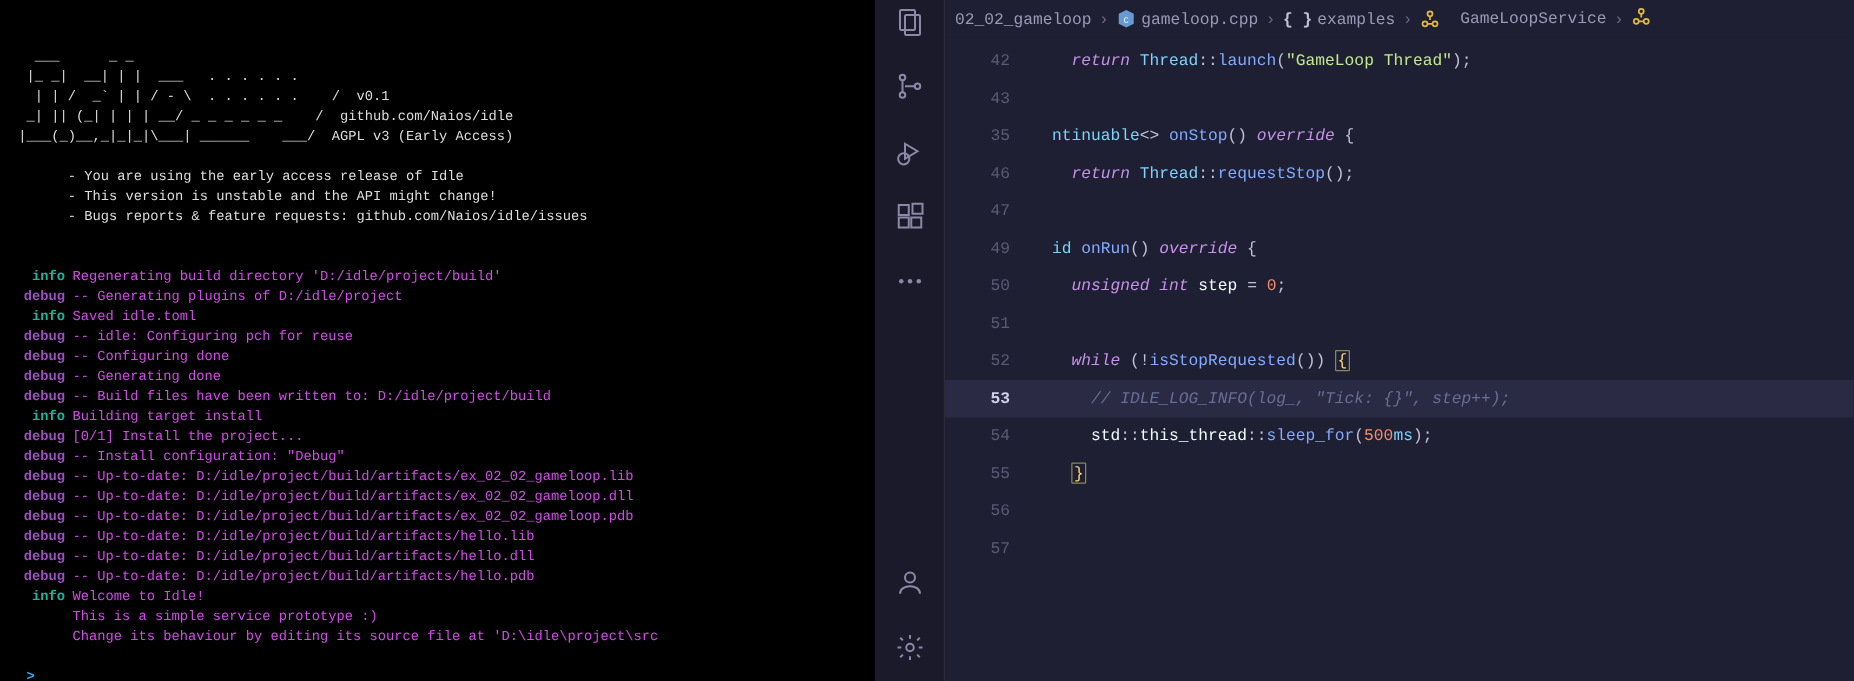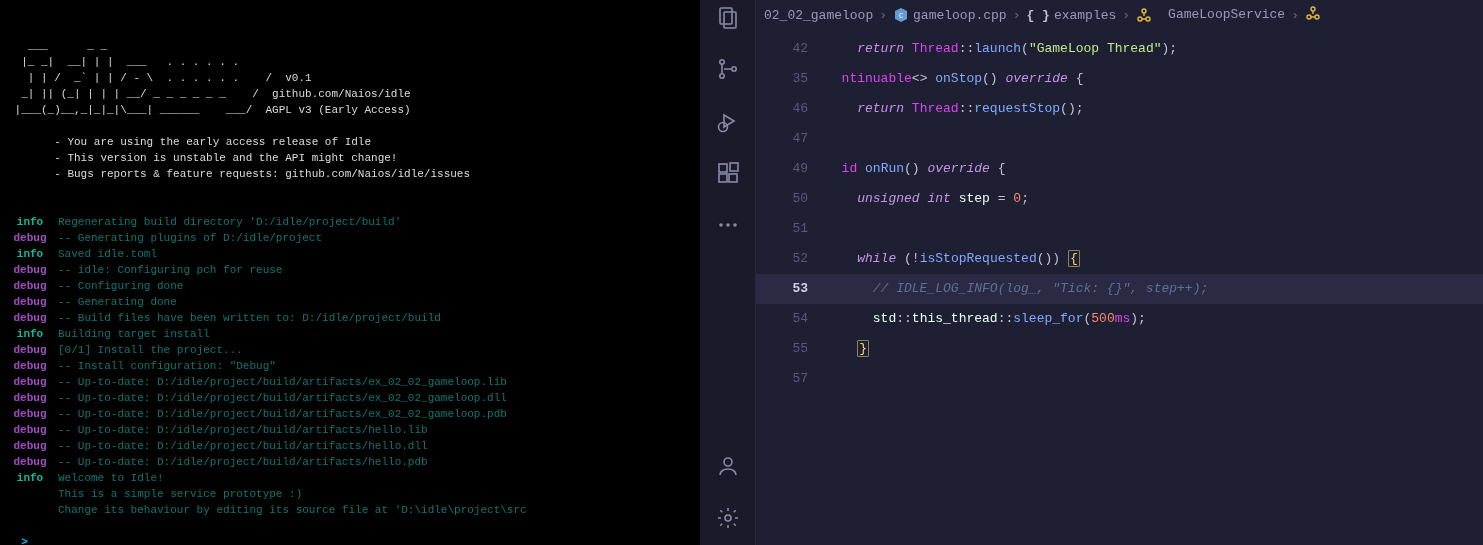--- a/index.html
+++ b/index.html
@@ -20,24 +20,24 @@
     background: #000;
     color: #ddd;
     font-size: 11px;
     line-height: 16px;
     padding: 6px 8px 4px 8px;
     white-space: pre;
     overflow: hidden;
   }
   .terminal .lvl-info  { color: #10b99b; font-weight: bold; }
   .terminal .lvl-debug { color: #a04fc0; font-weight: bold; }
-  .terminal .msg { color: #0f766e; }
+  .terminal .msg { color: #d946ef; }
   .terminal .prompt { color: #1fb5ff; font-weight: bold; }
   .term-line { display: flex; }
-  .term-line .lvl { width: 44px; text-align: center; margin-right: 6px; }
+  .term-line .lvl { width: 44px; text-align: right; margin-right: 6px; }
 
   
   .editor-wrap {
     flex: 1;
     height: 100%;
     display: flex;
     background: #1e1e2e;
   }
 
   
@@ -106,21 +106,21 @@
     padding-right: 18px;
     color: #5a5a78;
     user-select: none;
     flex-shrink: 0;
   }
   .code-line.current .gutter { color: #d0d0e8; font-weight: bold; }
   .code-text { flex: 1; white-space: pre; overflow: hidden; }
 
   
   .kw { color: #c792ea; font-style: italic; }
-  .ty { color: #d946ef; }
+  .ty { color: #7dd3fc; }
   .fn { color: #82aaff; }
   .str{ color: #c3e88d; }
   .com{ color: #676e95; font-style: italic; }
   .num{ color: #f78c6c; }
   .pun{ color: #c0c0d8; }
   .var{ color: #eeffff; }
   .ctl{ color: #c792ea; font-style: italic; }
   .brk{ color: #ffd866; border: 1px solid #888855; border-radius:1px; padding:0 1px; }
 
 </style>
@@ -236,20 +236,24 @@
               <path d="M8 6v3M6 12h4"></path>
             </svg>
           </span></span>
       </div>
     <div class="code" id="code">
         <div class="code-line">
           <div class="gutter">42</div>
           <div class="code-text"><span>    </span><span class="ctl">return</span><span> </span><span class="ty">Thread</span><span class="pun">::</span><span class="fn">launch</span><span class="pun">(</span><span class="str">"GameLoop Thread"</span><span class="pun">);</span></div>
         </div>
         <div class="code-line">
+          <div class="gutter">43</div>
+          <div class="code-text"></div>
+        </div>
+        <div class="code-line">
           <div class="gutter">35</div>
           <div class="code-text"><span>  </span><span class="ty">ntinuable</span><span class="pun">&lt;&gt; </span><span class="fn">onStop</span><span class="pun">() </span><span class="kw">override</span><span class="pun"> {</span></div>
         </div>
         <div class="code-line">
           <div class="gutter">46</div>
           <div class="code-text"><span>    </span><span class="ctl">return</span><span> </span><span class="ty">Thread</span><span class="pun">::</span><span class="fn">requestStop</span><span class="pun">();</span></div>
         </div>
         <div class="code-line">
           <div class="gutter">47</div>
           <div class="code-text"></div>
@@ -276,19 +280,23 @@
         </div>
         <div class="code-line">
           <div class="gutter">54</div>
           <div class="code-text"><span>      </span><span class="var">std</span><span class="pun">::</span><span class="var">this_thread</span><span class="pun">::</span><span class="fn">sleep_for</span><span class="pun">(</span><span class="num">500</span><span class="ty">ms</span><span class="pun">);</span></div>
         </div>
         <div class="code-line">
           <div class="gutter">55</div>
           <div class="code-text"><span>    </span><span class="brk">}</span></div>
         </div>
         <div class="code-line">
+          <div class="gutter">56</div>
+          <div class="code-text"></div>
+        </div>
+        <div class="code-line">
           <div class="gutter">57</div>
           <div class="code-text"></div>
         </div>
       </div>
   </div>
 
 </div>
 
 </body></html>

